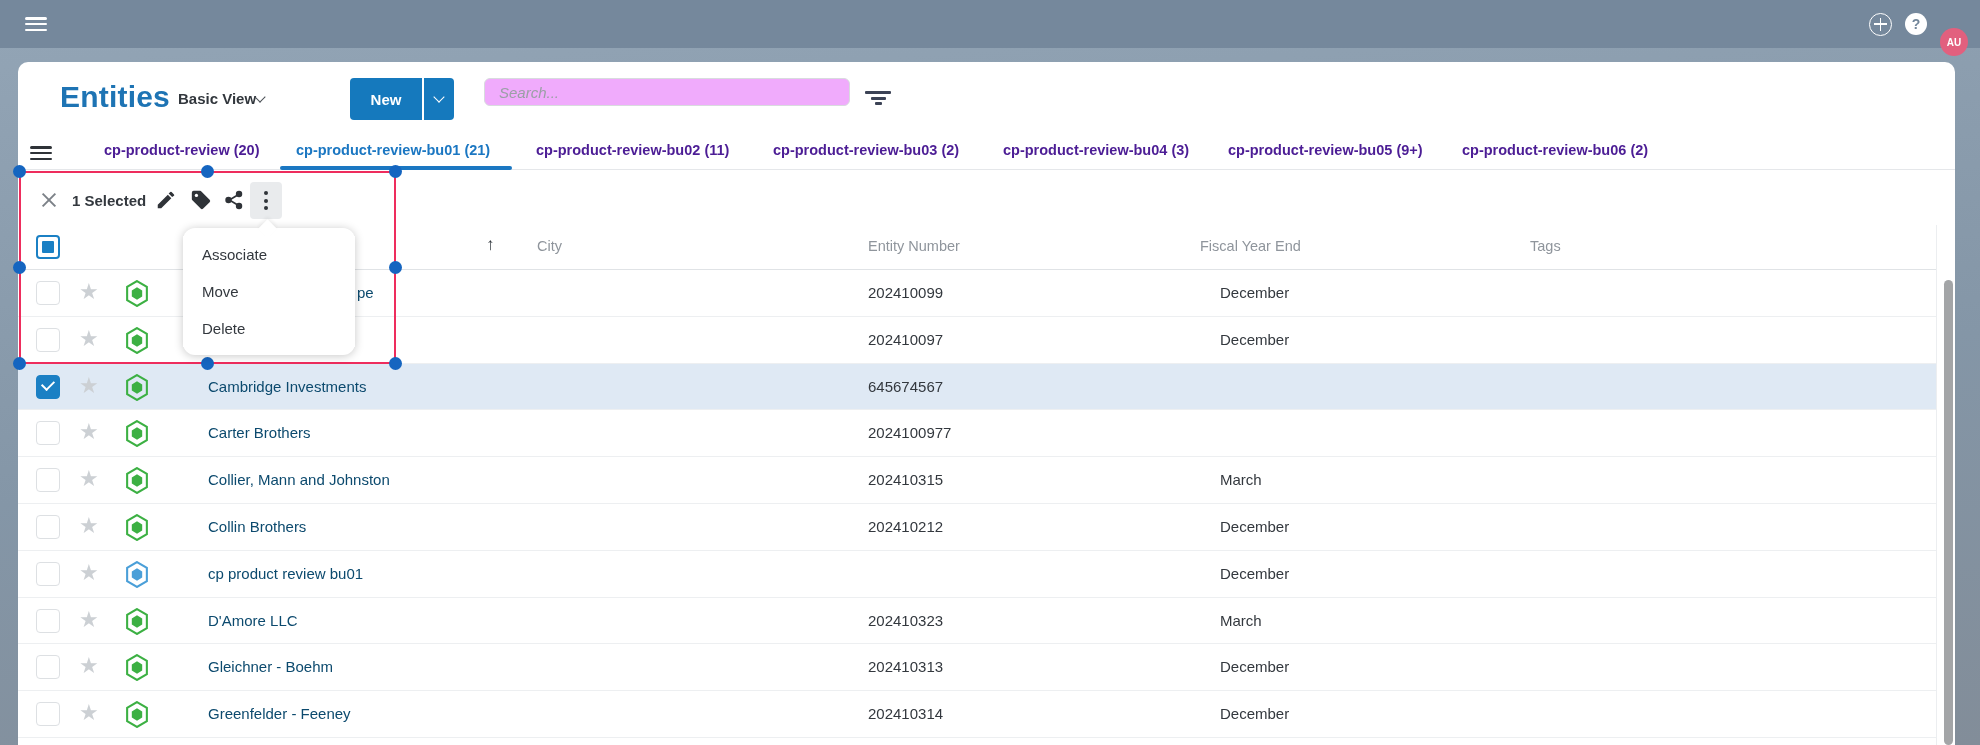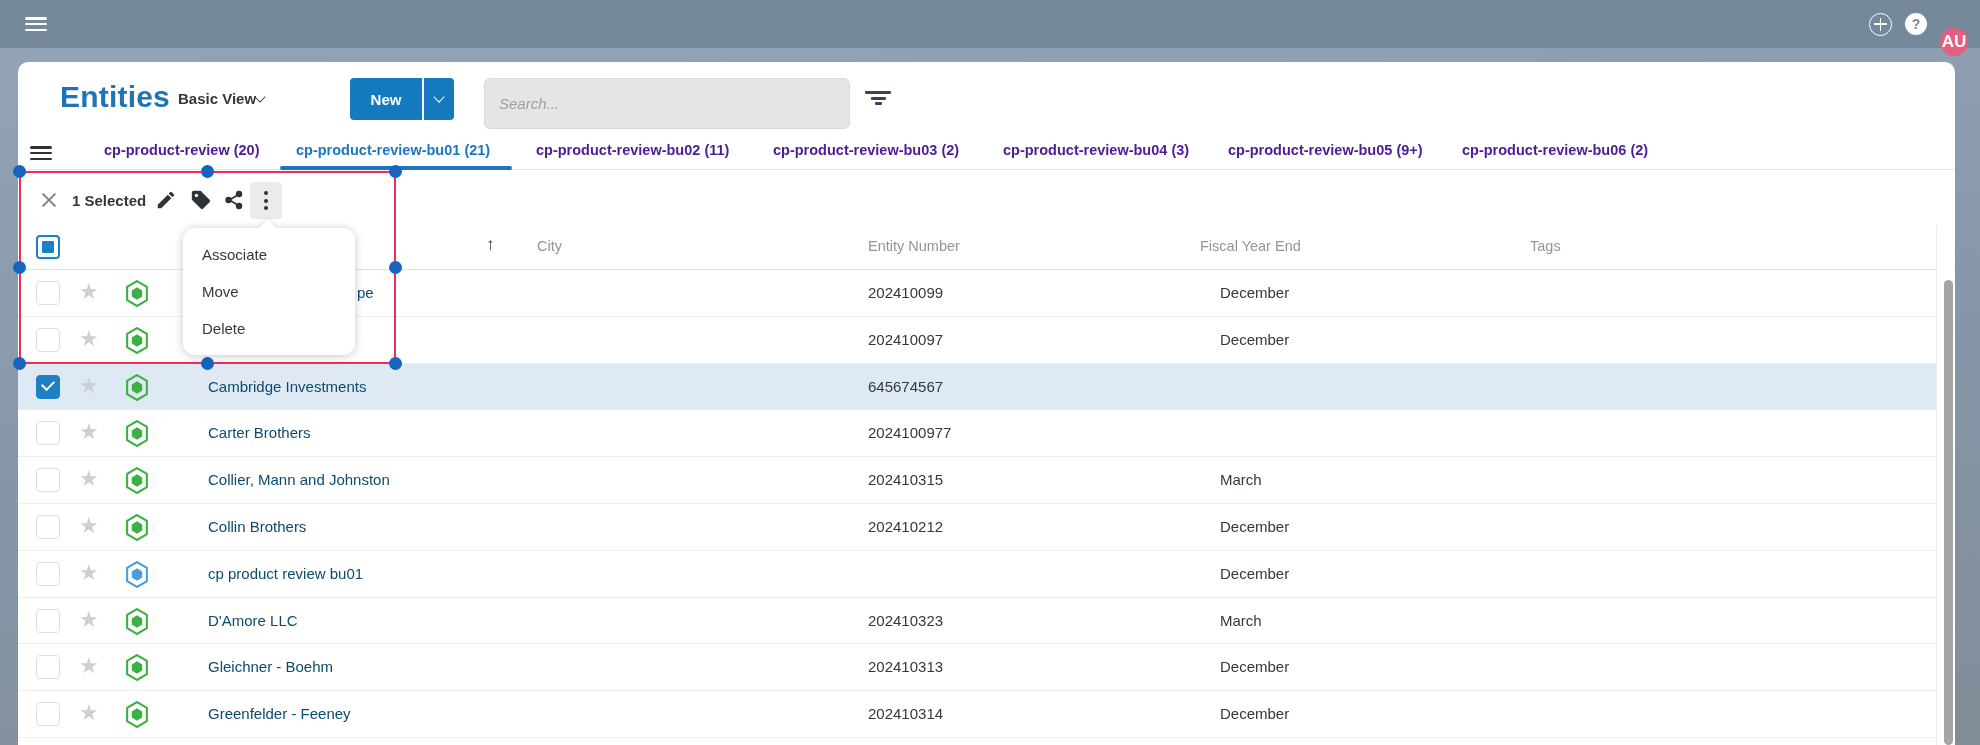--- a/index.html
+++ b/index.html
@@ -18,42 +18,42 @@
     align-items:center; gap:13px; }
   .plus-circle { width:23px; height:23px; border:1.6px solid #fff; border-radius:50%;
     position:relative; }
   .plus-circle:before, .plus-circle:after { content:""; position:absolute; background:#fff; }
   .plus-circle:before { left:50%; top:4px; bottom:4px; width:1.6px; margin-left:-0.8px; }
   .plus-circle:after  { top:50%; left:4px; right:4px; height:1.6px; margin-top:-0.8px; }
   .help-circle { width:22px; height:22px; border-radius:50%; background:#fff;
     color:#72869a; font-weight:bold; font-size:14px; display:flex; align-items:center;
     justify-content:center; }
   .avatar { width:28px; height:28px; border-radius:50%; background:#e2607e; color:#fff;
-    font-weight:bold; font-size:17px; display:flex; align-items:center; justify-content:center;margin-top:36px; }
+    font-weight:bold; font-size:10px; display:flex; align-items:center; justify-content:center;margin-top:36px; }
 
   
   .card { position:absolute; left:18px; top:62px; width:1937px; height:683px;
     background:#ffffff; border-radius:10px 10px 0 0; }
 
   
   .page-title { position:absolute; left:42px; top:18px; font-size:30px;
     color:#1e74b4; font-weight:600; letter-spacing:0.2px; }
   .view-select { position:absolute; left:160px; top:28px; font-size:15px; font-weight:bold;
     color:#32373d; display:flex; align-items:center; cursor:pointer; }
   .chev { width:8px; height:8px; border-right:1.8px solid #4a5056; border-bottom:1.8px solid #4a5056;
     transform:rotate(45deg); margin-top:-4px; }
   .new-split { position:absolute; left:332px; top:16px; height:42px; display:flex; }
   .btn-new { width:72px; background:#1579bd; color:#fff; font-size:15px; font-weight:bold;
     border:none; border-radius:4px 0 0 4px; cursor:pointer; }
   .btn-new-caret { width:32px; background:#1579bd; border:none; border-left:2px solid #fff;
     border-radius:0 4px 4px 0; cursor:pointer; display:flex; align-items:center; justify-content:center; }
   .btn-new-caret .chev { border-color:#fff; }
-  .search-box { position:absolute; left:466px; top:16px; width:366px; height:51px;
+  .search-box { position:absolute; left:466px; top:16px; width:366px; height:28px;
     border:1px solid #d8dbde; border-radius:6px; font-size:15px; font-style:italic;
-    color:#444; padding:0 14px; outline:none; background:#e5e5e5; }
+    color:#444; padding:0 14px; outline:none; background:#f0abfc; }
   .search-box::placeholder { color:#9aa0a6; }
   .filter-icon { position:absolute; left:846px; top:29px; width:28px; height:16px; cursor:pointer; }
   .filter-icon i { display:block; background:#3c4356; height:3px; margin:0 auto 2.5px; border-radius:1px; }
   .filter-icon i:nth-child(1){ width:26px; } .filter-icon i:nth-child(2){ width:15px; }
   .filter-icon i:nth-child(3){ width:7px; }
 
   
   .tabs-border { position:absolute; left:0; top:107px; width:1937px; height:1px; background:#e5e7ea; }
   .tabs-hamburger { left:12px; top:84px; position:absolute; }
   .tabs-hamburger i { background:#2f3338; }

